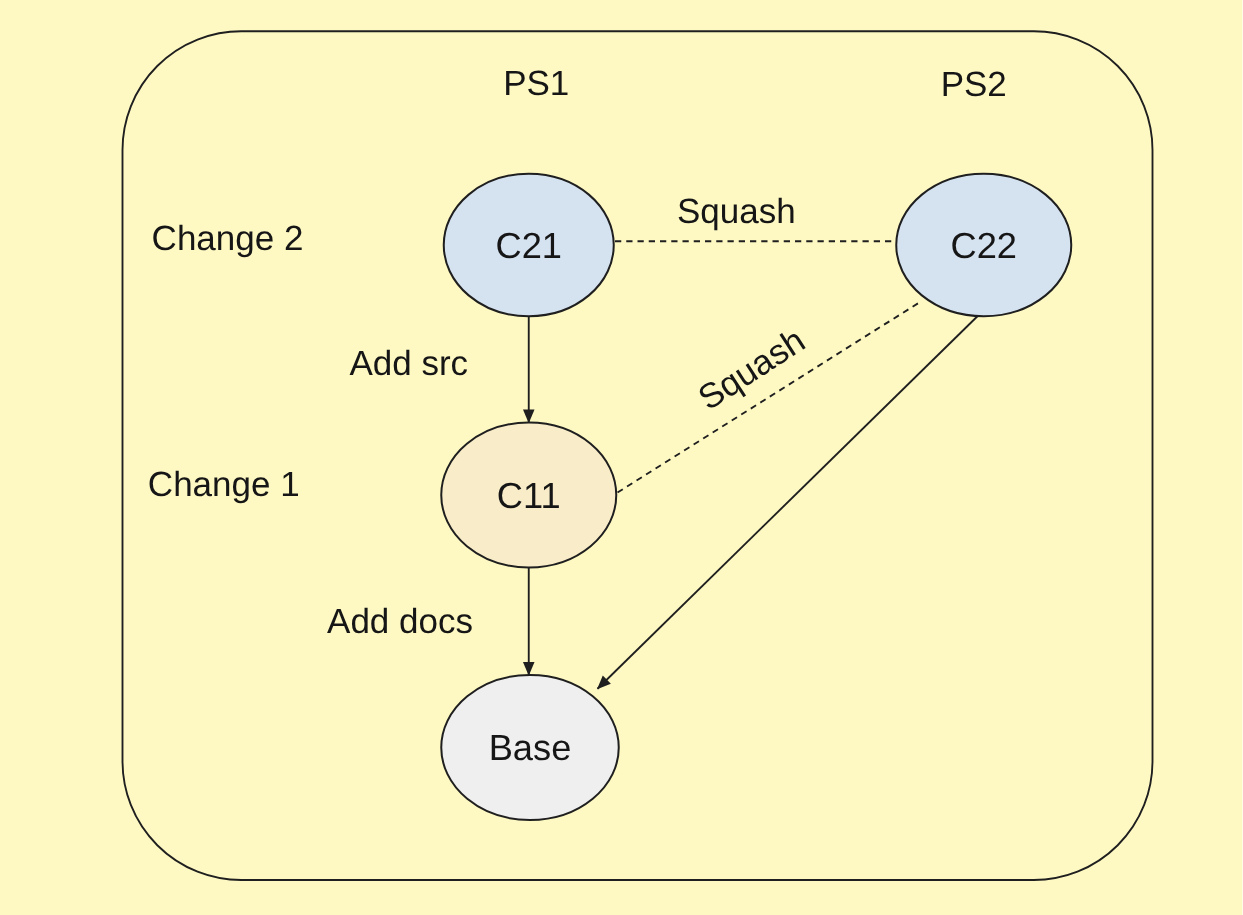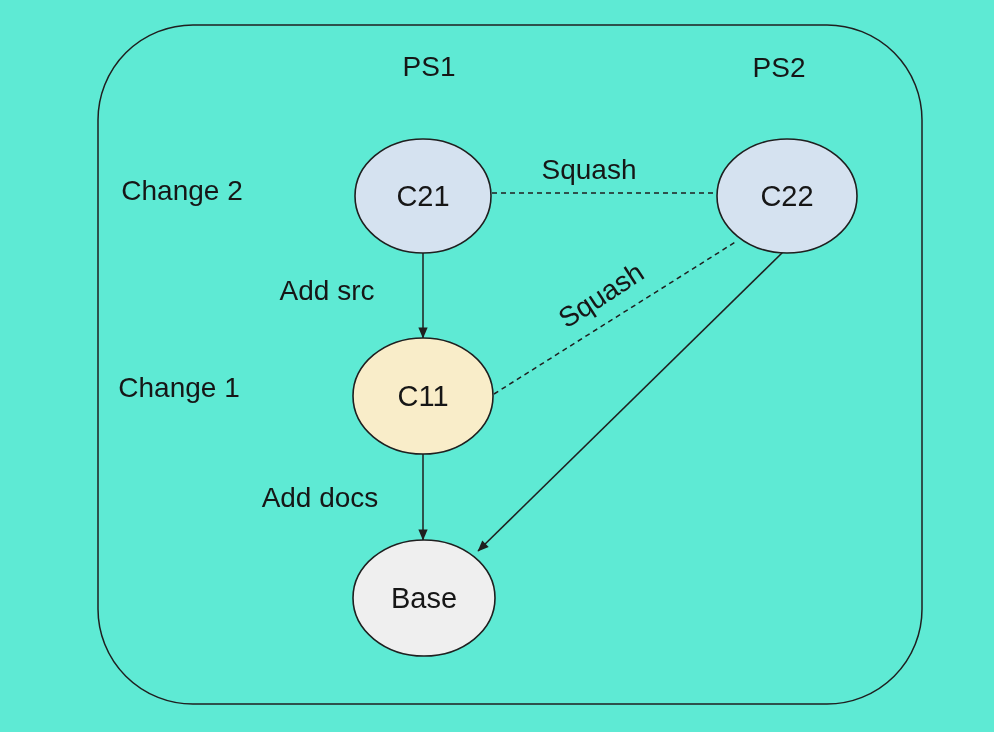--- a/index.html
+++ b/index.html
@@ -4,21 +4,21 @@
 <style>
   html, body {
     margin: 0;
     padding: 0;
     background: #ffffff;
   }
   .canvas {
     position: relative;
     width: 994px;
     height: 732px;
-    background: #5eead4;
+    background: #fef9c3;
     overflow: hidden;
   }
   svg text {
     font-family: "Liberation Sans", sans-serif;
     font-size: 28px;
     fill: #161616;
   }
   svg .node-label {
     font-size: 29px;
   }

